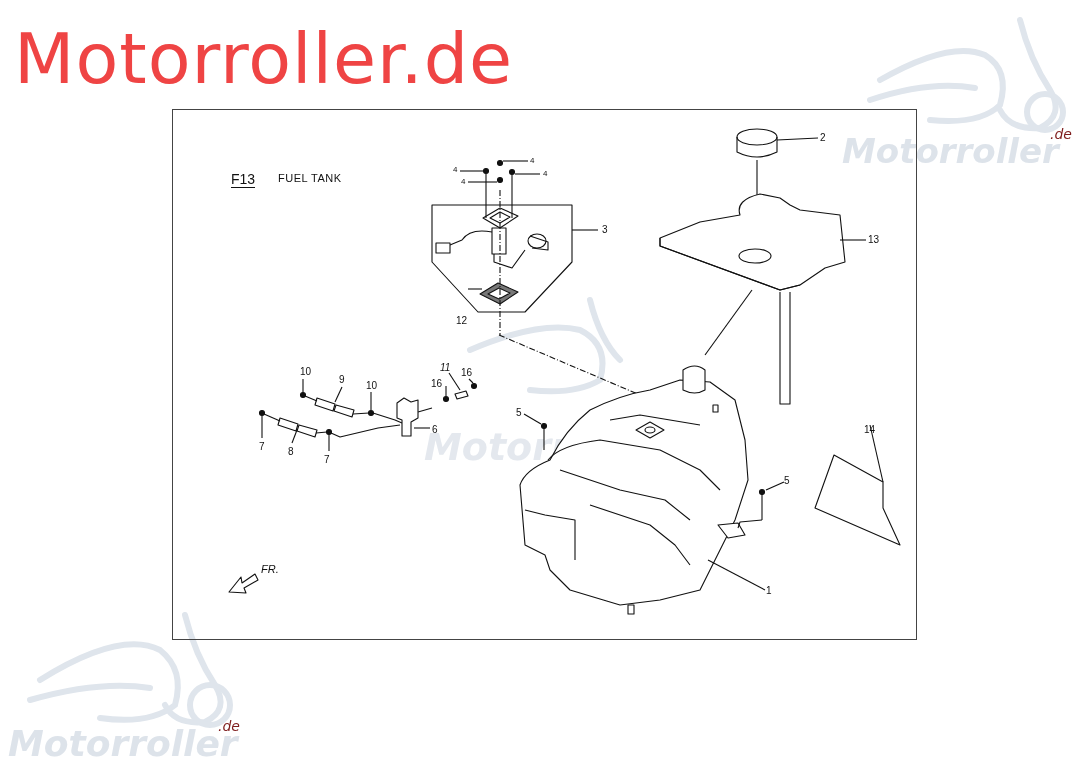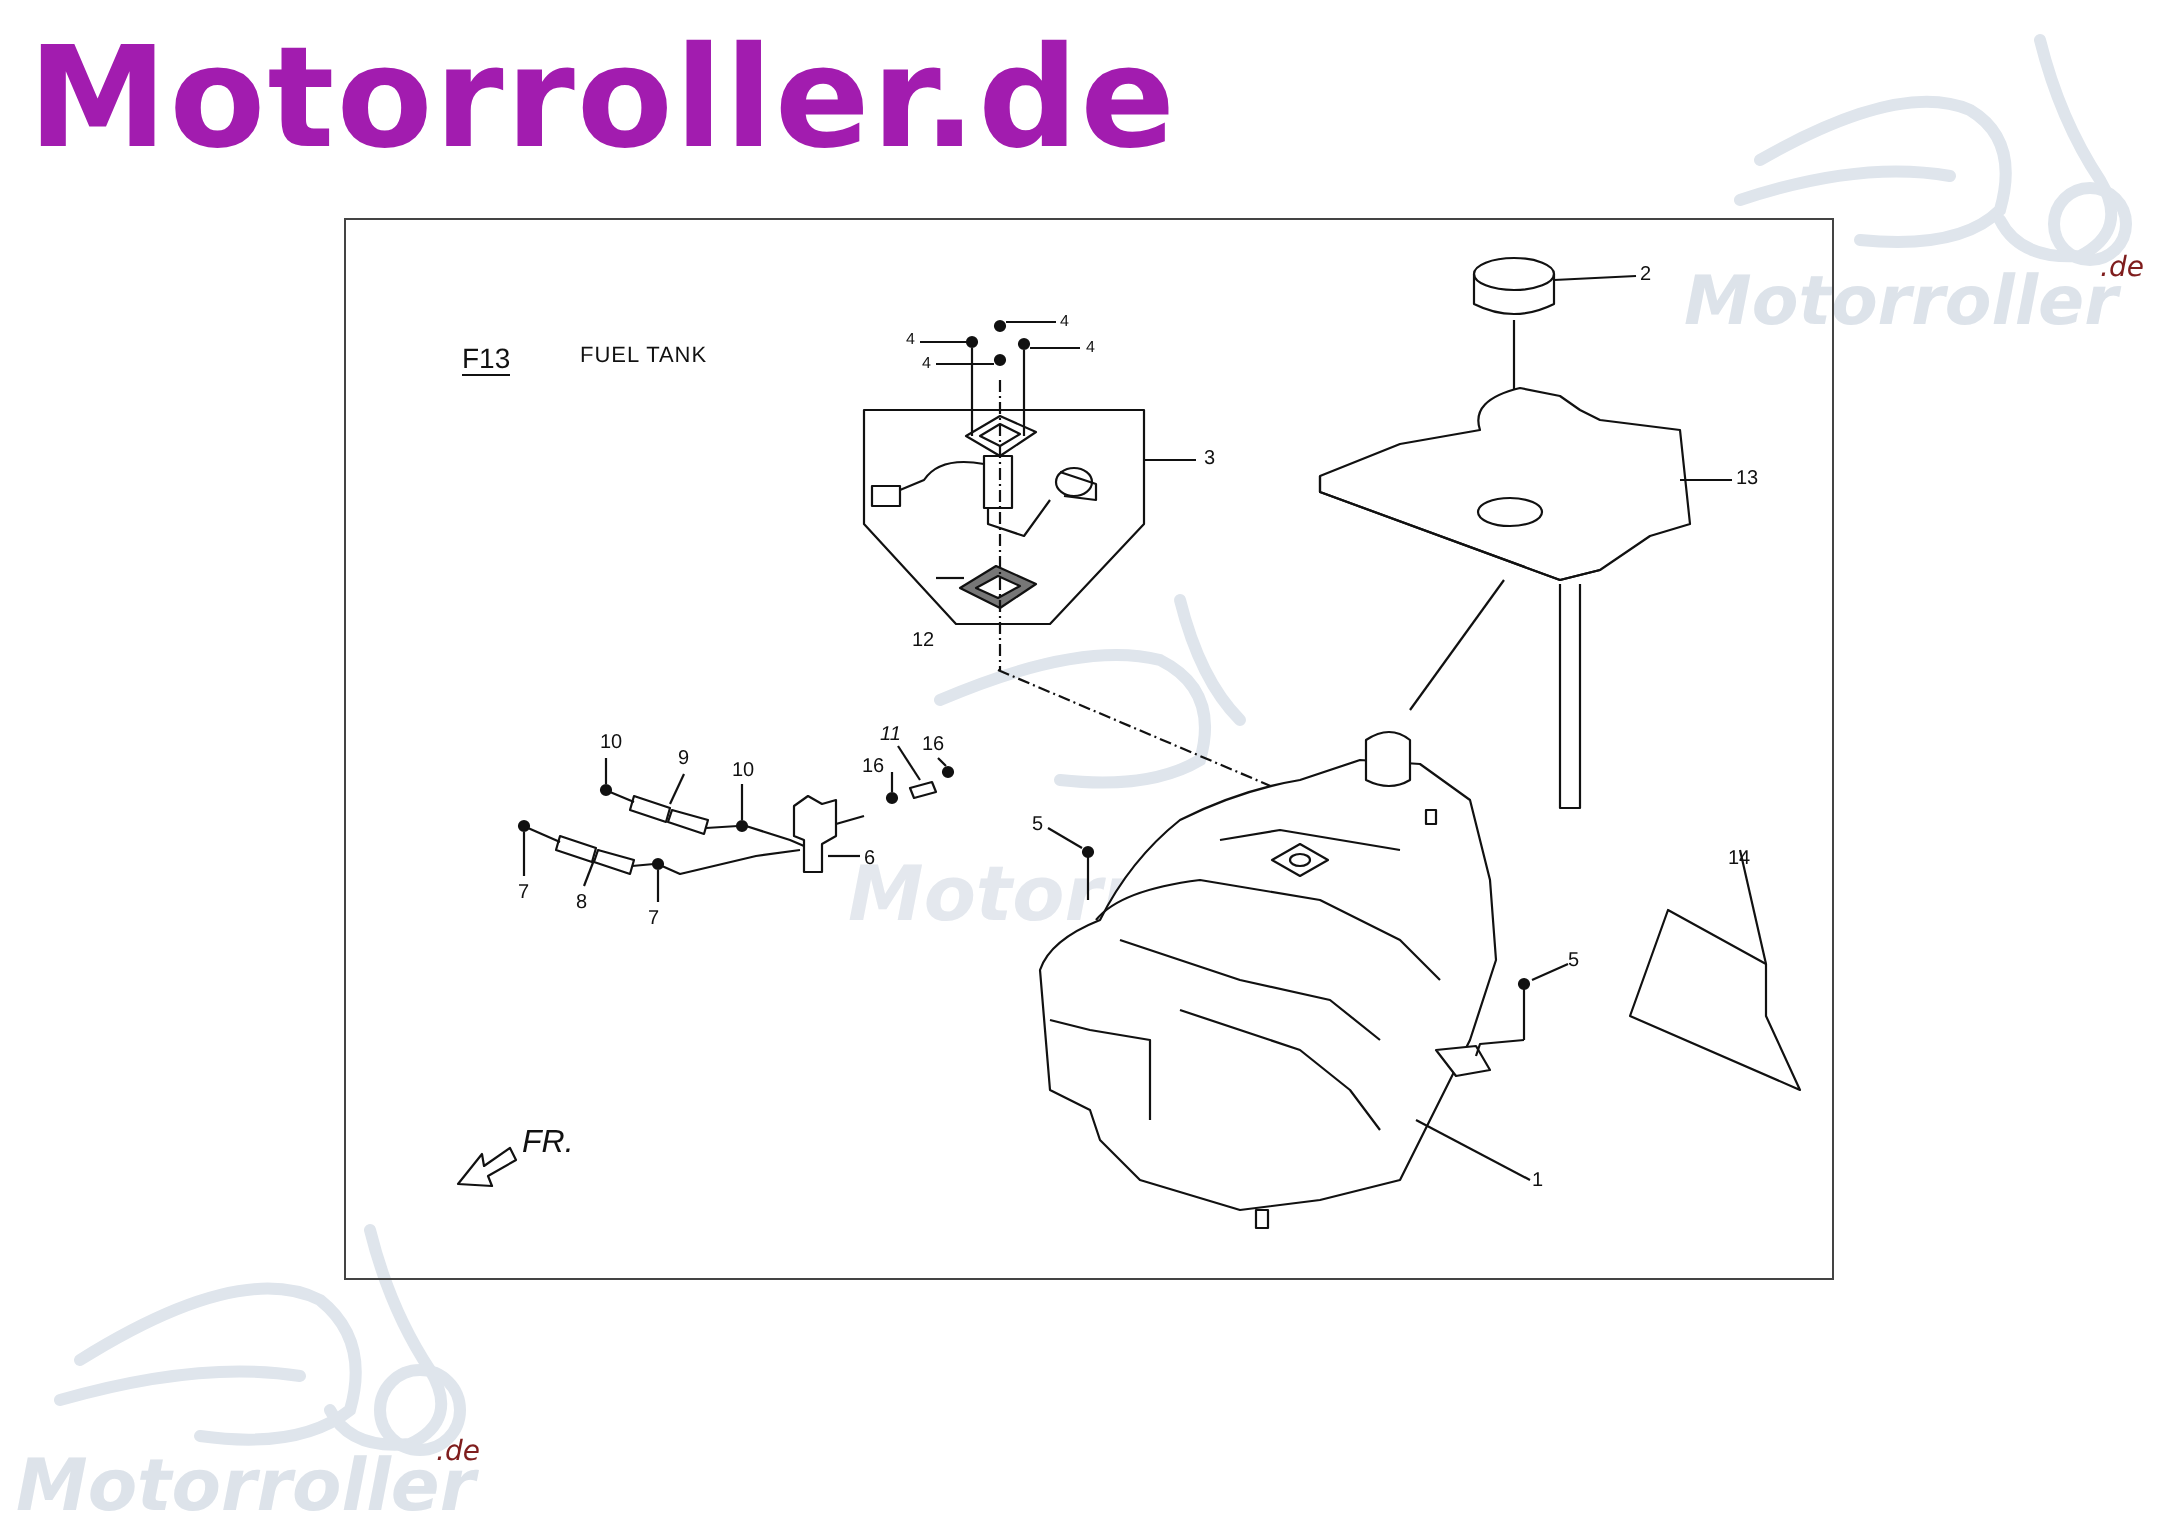--- a/index.html
+++ b/index.html
@@ -1,25 +1,25 @@
 <!DOCTYPE html>
 <html><head>
 <meta charset="utf-8">
 <style>
   html,body{margin:0;padding:0;background:#fff;}
   body{width:1086px;height:768px;position:relative;overflow:hidden;font-family:"Liberation Sans",sans-serif;}
-  .wm-title{position:absolute;left:14px;top:14px;font-size:70px;color:#a21caf;letter-spacing:1px;font-family:"DejaVu Sans",sans-serif;line-height:1;font-weight:bold;}
+  .wm-title{position:absolute;left:14px;top:24px;font-size:70px;color:#ef4444;letter-spacing:1px;font-family:"DejaVu Sans",sans-serif;line-height:1;}
   .wm-logo{position:absolute;color:#dde3ea;font-style:italic;font-weight:bold;font-family:"DejaVu Sans",sans-serif;line-height:1;}
   .wm-de{position:absolute;color:#7f1d1d;font-style:italic;font-family:"DejaVu Sans",sans-serif;}
   .frame{position:absolute;left:172px;top:109px;width:745px;height:531px;border:1.5px solid #444;box-sizing:border-box;}
   svg.art{position:absolute;left:0;top:0;}
   .lbl{position:absolute;font-size:10px;color:#111;font-family:"Liberation Sans",sans-serif;line-height:1;}
   .hdr-code{position:absolute;left:231px;top:172px;font-size:14px;color:#111;border-bottom:1px solid #111;padding-bottom:1px;line-height:1;}
-  .hdr-title{position:absolute;left:278px;top:173px;font-size:11px;color:#111;letter-spacing:0.5px;line-height:1;margin-left:12px;}
-  .fr{position:absolute;left:261px;top:563px;font-size:16px;font-style:italic;color:#111;}
+  .hdr-title{position:absolute;left:278px;top:173px;font-size:11px;color:#111;letter-spacing:0.5px;line-height:1;}
+  .fr{position:absolute;left:261px;top:563px;font-size:11px;font-style:italic;color:#111;}
 </style>
 </head>
 <body>
 
 <div class="wm-title">Motorroller.de</div>
 
 <svg class="art" width="1086" height="768" style="pointer-events:none">
   <g fill="none" stroke="#dfe5ec" stroke-width="6" stroke-linecap="round">
     <path d="M880 80 Q950 40 985 55 Q1010 70 1000 105 Q980 125 930 120"></path>
     <path d="M870 100 Q930 80 975 88"></path>

